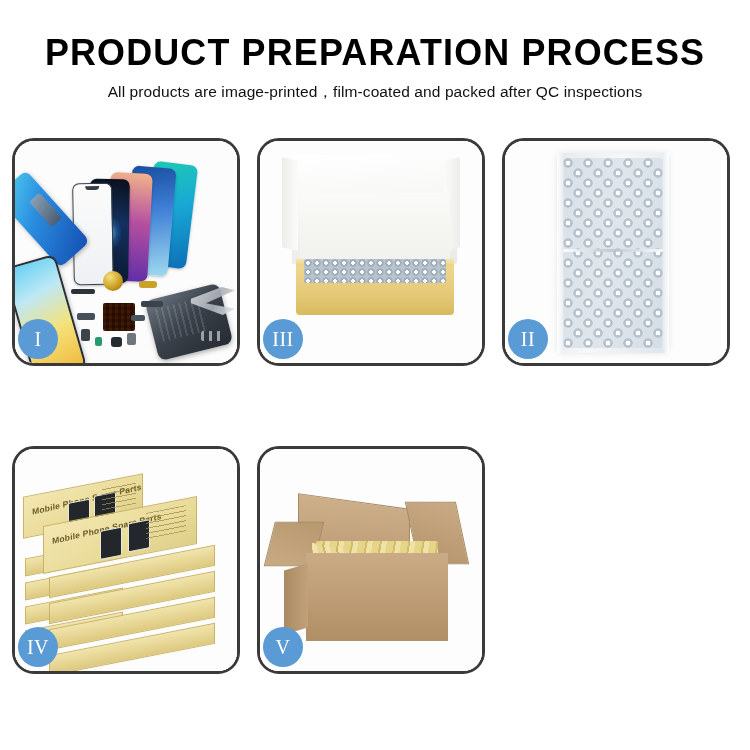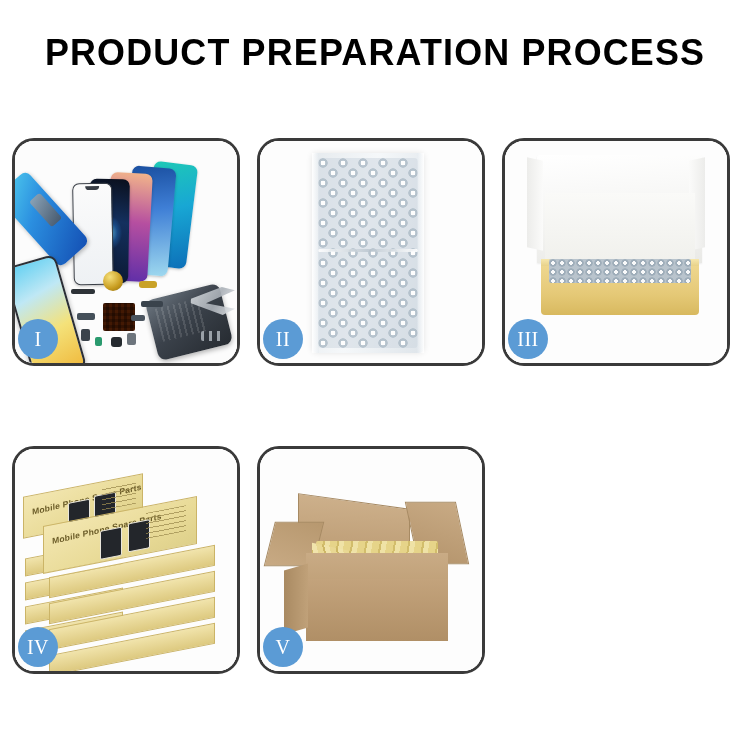--- a/index.html
+++ b/index.html
@@ -297,20 +297,21 @@
     transform: skewX(-22deg) skewY(6deg);
   }
   .seal-tab{position:absolute;left:46px;top:92px;width:16px;height:18px;background:#b1925f;opacity:.55;}
   .seal-tab2{position:absolute;left:46px;top:150px;width:16px;height:18px;background:#b1925f;opacity:.55;}
 </style>
 </head>
 <body>
 
 <div class="header">
   <h1 class="title">PRODUCT PREPARATION PROCESS</h1>
+  <p class="subtitle">All products are image-printed，film-coated and packed after QC inspections</p>
 </div>
 
 <div class="grid">
 
   <div class="panel">
     <div class="panel-inner">
       <div class="scene-parts">
         <div class="ph ph-f1"></div>
         <div class="ph ph-f2"></div>
         <div class="ph ph-f3"></div>
@@ -332,45 +333,45 @@
           <div class="bit i"></div>
         <div class="tweezers"></div>
         <div class="screws"></div>
       </div>
     </div>
     <div class="badge">I</div>
   </div>
 
   <div class="panel">
     <div class="panel-inner">
-      <div class="scene-bubble">
-        <div class="pouch">
-          <div class="bubbles"></div>
-          <div class="pouch-seam"></div>
-          <div class="pouch-edge"></div>
-          <div class="pouch-edge r"></div>
-        </div>
-      </div>
-    </div>
-    <div class="badge">II</div>
-  </div>
-
-  <div class="panel">
-    <div class="panel-inner">
       <div class="scene-boxopen">
         <div class="lid-white"></div>
         <div class="lid-flap-l"></div>
         <div class="lid-flap-r"></div>
         <div class="foam"></div>
         <div class="tray"></div>
         <div class="tray-lip"></div>
         <div class="tray-inner"></div>
       </div>
     </div>
     <div class="badge">III</div>
+  </div>
+
+  <div class="panel">
+    <div class="panel-inner">
+      <div class="scene-bubble">
+        <div class="pouch">
+          <div class="bubbles"></div>
+          <div class="pouch-seam"></div>
+          <div class="pouch-edge"></div>
+          <div class="pouch-edge r"></div>
+        </div>
+      </div>
+    </div>
+    <div class="badge">II</div>
   </div>
 
   <div class="panel">
     <div class="panel-inner">
       <div class="scene-stack">
         <div class="bx-edge" style="left:10px;top:100px;width:96px;height:16px;transform:skewY(-11deg);"></div>
         <div class="bx-edge" style="left:10px;top:124px;width:96px;height:16px;transform:skewY(-11deg);"></div>
         <div class="bx-edge" style="left:10px;top:148px;width:96px;height:16px;transform:skewY(-11deg);"></div>
         <div class="bx-edge" style="left:10px;top:172px;width:96px;height:16px;transform:skewY(-11deg);"></div>
 

